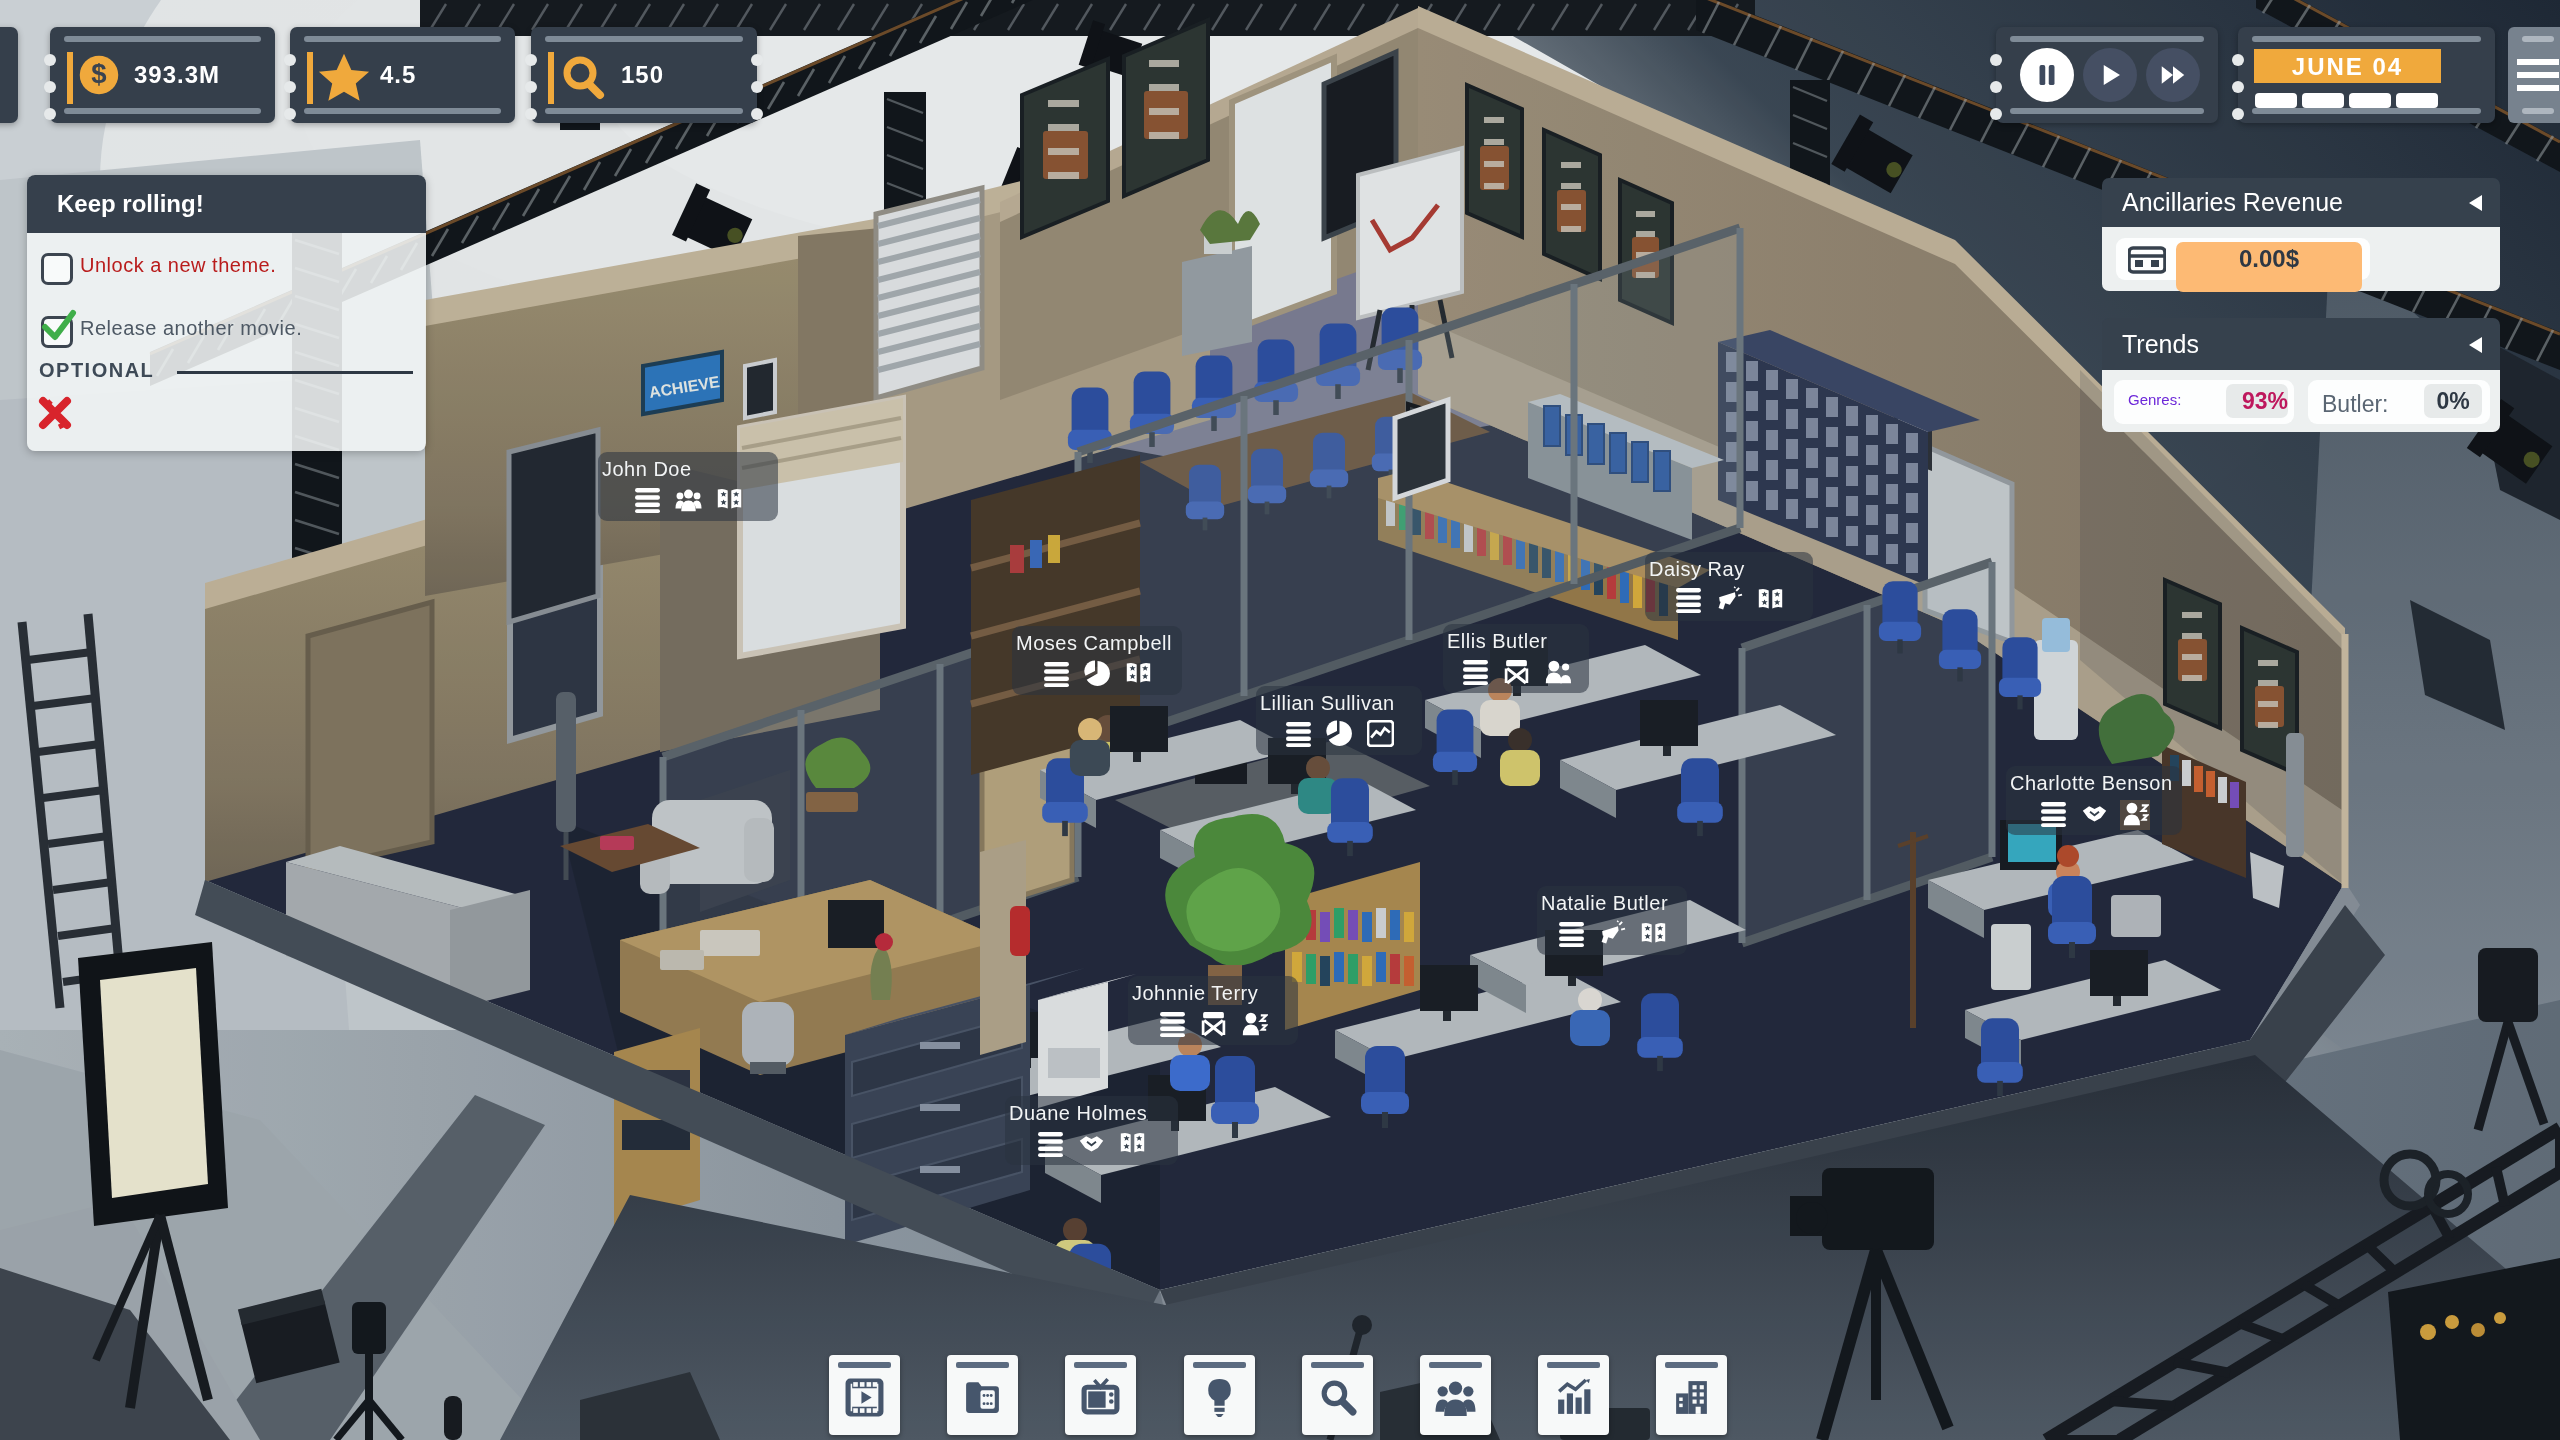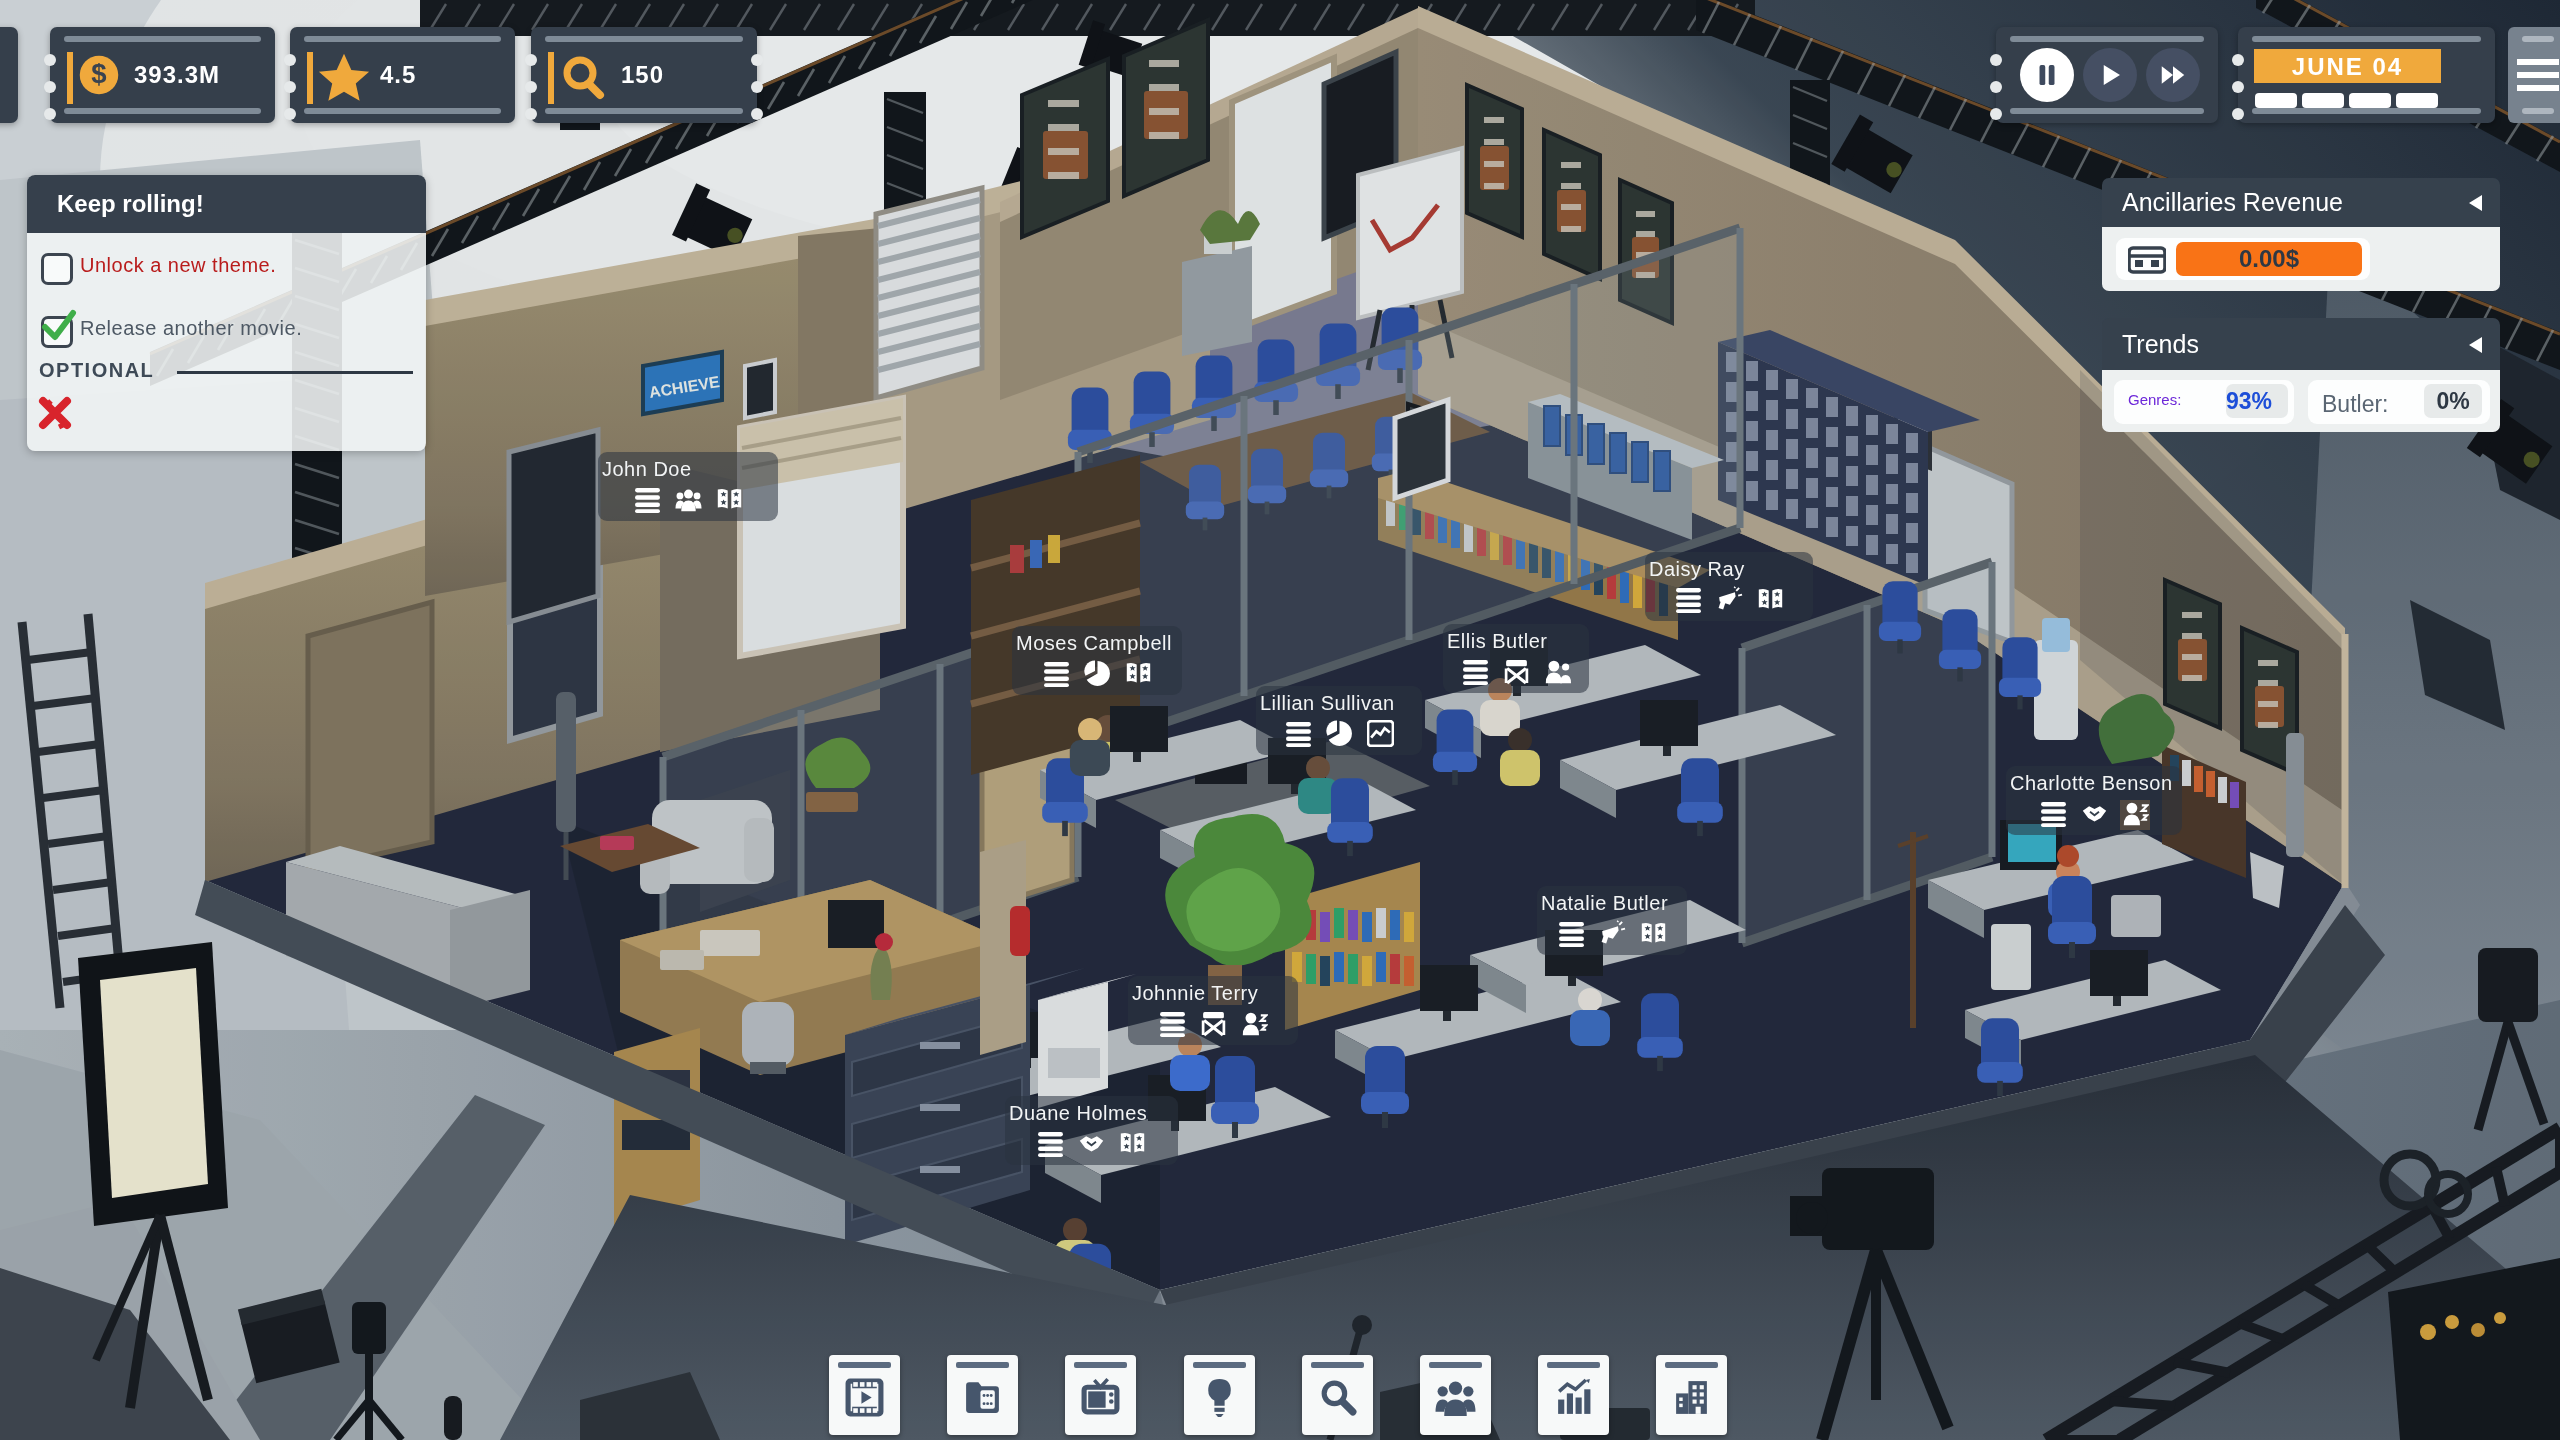--- a/index.html
+++ b/index.html
@@ -957,35 +957,35 @@
 
  <div style="position:absolute;left:0;top:49px;width:100%;height:64px;background:#edf0f0;border-radius:0 0 7px 7px"></div>
 
  <div style="position:absolute;left:14px;top:60px;width:254px;height:42px;background:#fdfefe;border-radius:9px"></div>
  <svg style="position:absolute;left:26px;top:68px" width="38" height="28" viewBox="0 0 38 28">
         <rect x="1" y="2" width="36" height="24" rx="4" fill="none" stroke="#36414d" stroke-width="3.6"></rect>
         <line x1="2" y1="10" x2="36" y2="10" stroke="#36414d" stroke-width="3.4"></line>
         <rect x="7" y="14" width="8" height="7" fill="#36414d"></rect>
         <rect x="23" y="14" width="8" height="7" fill="#36414d"></rect>
       </svg>
- <div style="position:absolute;left:74px;top:64px;width:186px;height:34px;background:#f97316;border-radius:7px;text-align:center;font-size:24px;font-weight:bold;color:#2e3844;line-height:34px">0.00$</div>
+ <div style="position:absolute;left:74px;top:64px;width:186px;height:50px;background:#fdba74;border-radius:7px;text-align:center;font-size:24px;font-weight:bold;color:#2e3844;line-height:34px">0.00$</div>
 </div>
 
 <div style="position:absolute;left:2102px;top:318px;width:398px;height:114px">
 
  <div style="position:absolute;left:0;top:0;width:100%;height:52px;background:#36414d;border-radius:7px 7px 0 0;color:#fff;font-size:25px;line-height:52px;padding-left:20px;box-sizing:border-box">Trends</div>
  <svg style="position:absolute;right:14px;top:17px" width="20" height="20" viewBox="0 0 20 20">
         <path d="M16 2 L16 18 L3 10 Z" fill="#fff"></path>
       </svg>
 
  <div style="position:absolute;left:0;top:52px;width:100%;height:62px;background:#edf0f0;border-radius:0 0 7px 7px"></div>
 
  <div style="position:absolute;left:12px;top:62px;width:180px;height:44px;background:#fdfefe;border-radius:9px"></div>
  <div style="position:absolute;left:26px;top:73px;font-size:15px;color:#6d28d9">Genres:</div>
- <div style="position:absolute;left:124px;top:66px;width:62px;height:34px;background:#e7eaea;border-radius:7px;text-align:left;font-size:23px;font-weight:bold;color:#1d4ed8;line-height:34px">93%</div>
+ <div style="position:absolute;left:124px;top:66px;width:62px;height:34px;background:#e7eaea;border-radius:7px;text-align:right;font-size:23px;font-weight:bold;color:#be185d;line-height:34px">93%</div>
 
  <div style="position:absolute;left:206px;top:62px;width:182px;height:44px;background:#fdfefe;border-radius:9px"></div>
  <div style="position:absolute;left:220px;top:73px;font-size:23px;color:#5a6673">Butler:</div>
  <div style="position:absolute;left:322px;top:66px;width:58px;height:34px;background:#e7eaea;border-radius:7px;text-align:center;font-size:23px;font-weight:bold;color:#2e3844;line-height:34px">0%</div>
 </div>
 
 <div class="nlab" style="left:598px;top:452px;width:172px">
       <div class="nname">John Doe</div>
       <div class="nicons">
         <svg viewBox="0 0 26 26" class="nicon">

